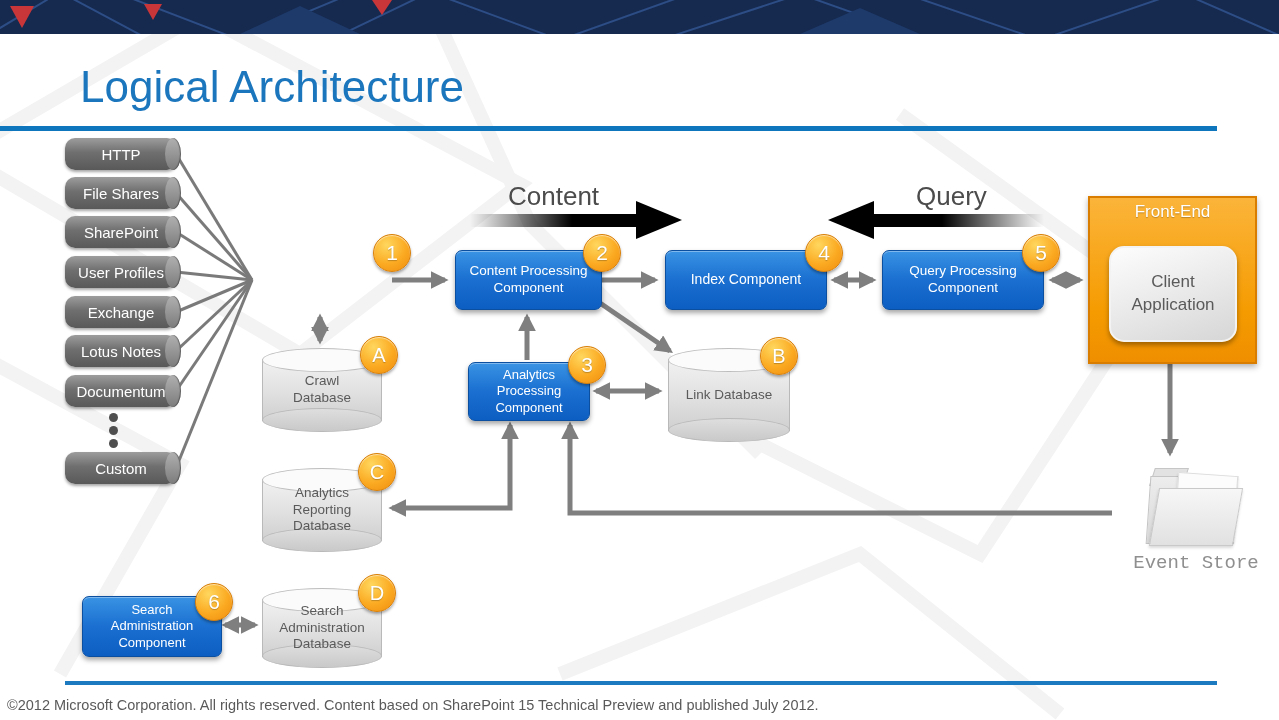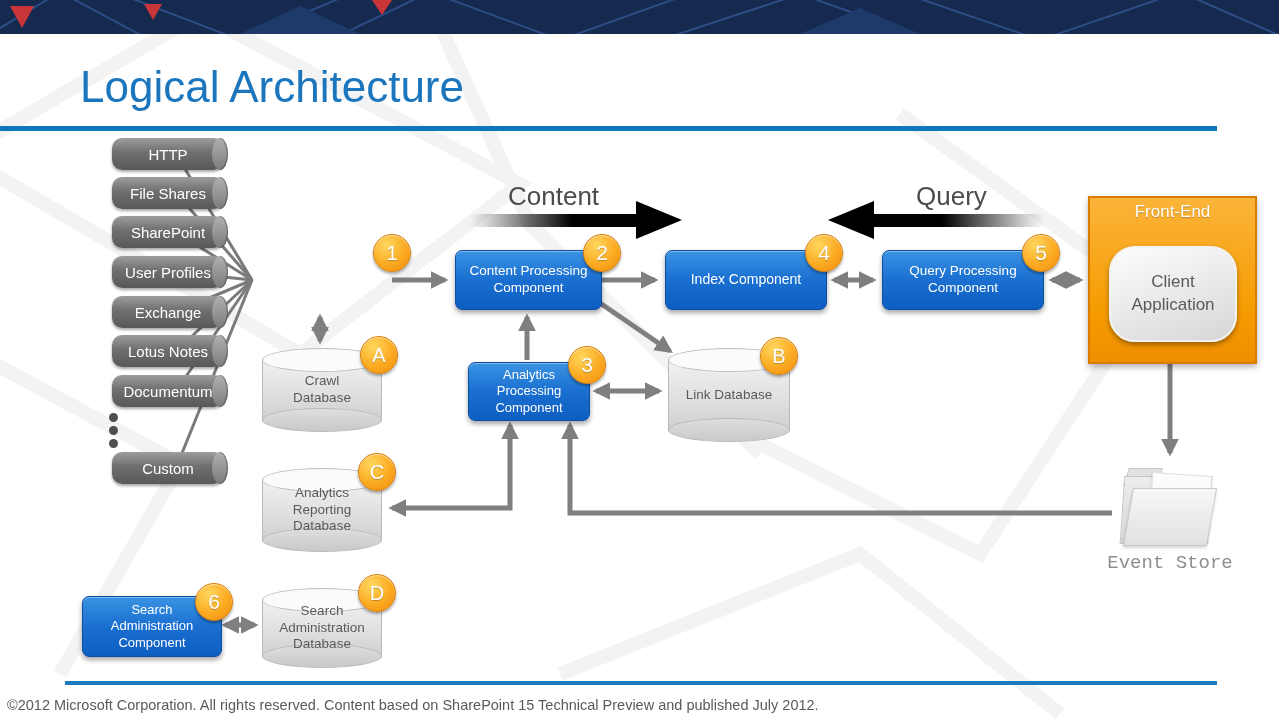--- a/index.html
+++ b/index.html
@@ -13,21 +13,21 @@
   
   .title{position:absolute;left:80px;top:62px;font-size:44px;font-weight:300;color:#1b76bd;letter-spacing:0px;}
   .divider{position:absolute;left:0;top:126px;width:1217px;height:5px;background:#0e76bd;}
   .bottomline{position:absolute;left:65px;top:681px;width:1152px;height:4px;background:#1b7ac0;}
   .footer{position:absolute;left:7px;top:697px;font-size:14.5px;color:#5a5a5a;}
   
   .src{position:absolute;left:65px;width:112px;height:32px;border-radius:10px;
        background:linear-gradient(180deg,#9d9d9d 0%,#6f6f6f 45%,#595959 100%);
        box-shadow:0 2px 3px rgba(0,0,0,.35);
        display:flex;align-items:center;justify-content:center;
-       color:#ffffff;font-size:15px;margin-left:47px;}
+       color:#ffffff;font-size:15px;}
   .src::after{content:"";position:absolute;right:-4px;top:0;width:16px;height:32px;border-radius:50%;
        background:linear-gradient(180deg,#b0b0b0,#7c7c7c);box-shadow:inset -1px 0 1px rgba(0,0,0,.4);}
   .dot{position:absolute;width:9px;height:9px;border-radius:50%;background:#4f4f4f;left:109px;}
   
   .comp{position:absolute;border-radius:7px;border:1px solid #0b4fa0;
        background:linear-gradient(180deg,#3a93e4 0%,#1a6fd0 50%,#0d5ec2 100%);
        box-shadow:0 3px 5px rgba(0,0,0,.35), inset 0 1px 0 rgba(255,255,255,.35);
        display:flex;align-items:center;justify-content:center;text-align:center;
        color:#ffffff;font-size:13.5px;line-height:1.25;}
   
@@ -50,27 +50,27 @@
   
   .flowlabel{position:absolute;font-size:26px;color:#4c4c4c;font-weight:300;}
   .bigarrow-body{position:absolute;height:13px;}
   .bigarrow-head{position:absolute;width:0;height:0;}
   
   .frontend{position:absolute;left:1088px;top:196px;width:165px;height:164px;
       background:linear-gradient(180deg,#fbb43a 0%,#f59b00 70%,#ef8f00 100%);
       border:2px solid #d97d00;box-shadow:0 3px 6px rgba(0,0,0,.3);}
   .frontend-title{position:absolute;left:0;top:4px;width:100%;text-align:center;color:#fff;
       font-size:17px;text-shadow:0 1px 1px rgba(0,0,0,.25);}
-  .client{position:absolute;left:19px;top:48px;width:124px;height:92px;border-radius:26px;
+  .client{position:absolute;left:19px;top:48px;width:124px;height:92px;border-radius:15px;
       background:linear-gradient(160deg,#fdfdfd 0%,#e8e8e8 55%,#d6d6d6 100%);
       border:2px solid #f3f3f3;box-shadow:0 3px 5px rgba(0,0,0,.35);
       display:flex;align-items:center;justify-content:center;text-align:center;
       color:#5a5a5a;font-size:17px;line-height:1.35;}
   
-  .eventstore{position:absolute;left:1120px;top:466px;width:100px;height:82px;font-family:Liberation Mono, monospace;}
+  .eventstore{position:absolute;left:1146px;top:466px;width:100px;height:82px;font-family:Liberation Mono, monospace;}
   .es-tab{position:absolute;left:6px;top:2px;width:32px;height:16px;background:#e2e2e2;border:1px solid #c6c6c6;transform:skewX(-18deg);}
   .es-back{position:absolute;left:2px;top:10px;width:86px;height:66px;background:linear-gradient(180deg,#ededed,#d8d8d8);border:1px solid #c4c4c4;transform:skewX(-4deg);}
   .es-page{position:absolute;left:30px;top:8px;width:58px;height:64px;background:#fcfcfc;border:1px solid #dcdcdc;transform:rotate(4deg);box-shadow:0 2px 3px rgba(0,0,0,.18);}
   .es-front{position:absolute;left:8px;top:22px;width:82px;height:56px;background:linear-gradient(180deg,#f7f7f7,#e1e1e1);border:1px solid #c9c9c9;transform:skewX(-10deg);box-shadow:0 2px 3px rgba(0,0,0,.15);}
   .es-label{position:absolute;left:-30px;top:86px;width:160px;text-align:center;color:#8f8f8f;font-size:19px;}
   
   .connectors{position:absolute;left:0;top:0;width:1279px;height:720px;z-index:1;pointer-events:none;}
   .layer2{z-index:2;} 
 </style>
 </head>

